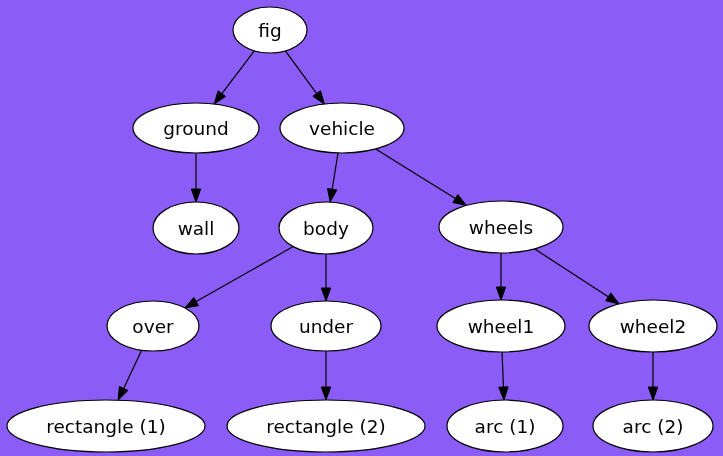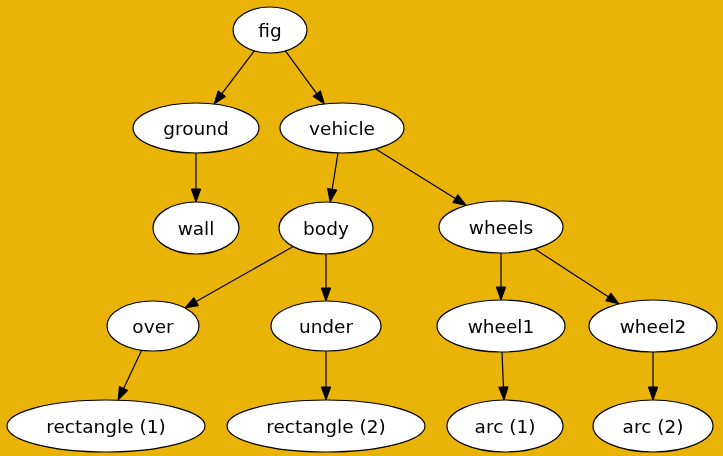--- a/index.html
+++ b/index.html
@@ -4,21 +4,21 @@
 <style>
   html, body {
     margin: 0;
     padding: 0;
     background: #ffffff;
   }
   .canvas {
     position: relative;
     width: 723px;
     height: 456px;
-    background: #eab308;
+    background: #8b5cf6;
     overflow: hidden;
     font-family: "DejaVu Sans", "Liberation Sans", sans-serif;
   }
   svg text {
     font-family: "DejaVu Sans", "Liberation Sans", sans-serif;
     font-size: 18.5px;
     fill: #000000;
   }
   svg ellipse {
     fill: #ffffff;

